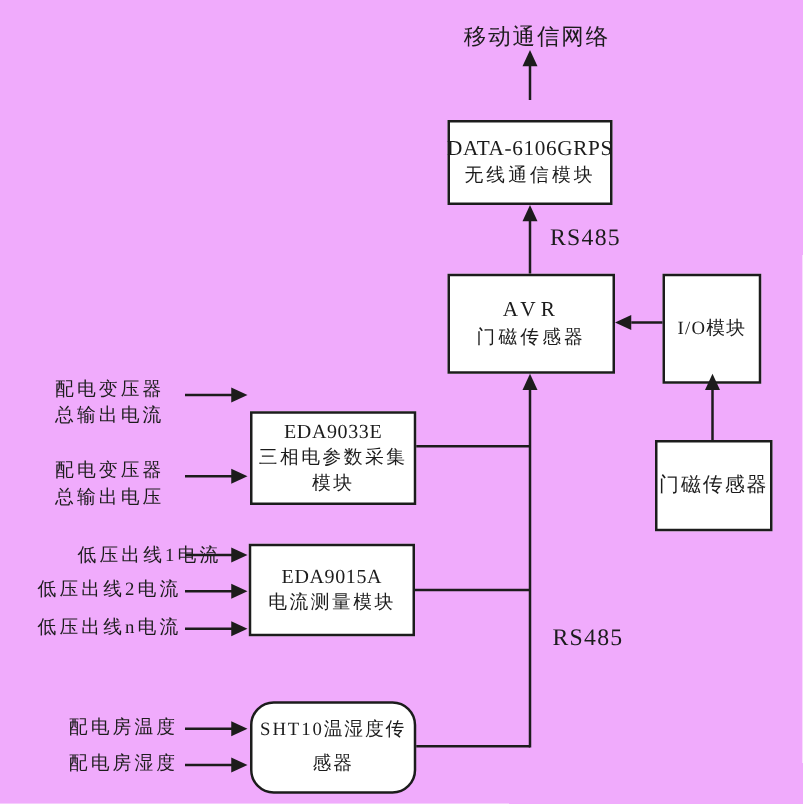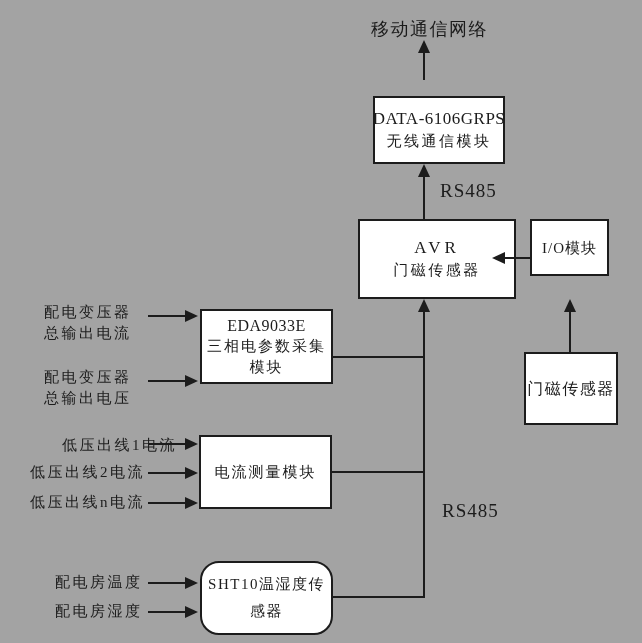--- a/index.html
+++ b/index.html
@@ -1,19 +1,19 @@
 <!DOCTYPE html>
 <html><head>
 <meta charset="utf-8">
 <style>
   html,body{margin:0;padding:0;background:#ffffff;}
   #canvas{
     position:relative;
     width:642px;height:643px;
-    background:#a3a3a3;
+    background:#f0abfc;
     font-family:"Liberation Serif","DejaVu Serif",serif;
     color:#1c1c1c;
     overflow:hidden;
   }
   .box{
     position:absolute;
     border:2px solid #1c1c1c;
     box-sizing:border-box;
     display:flex;
     flex-direction:column;
@@ -46,60 +46,61 @@
 </head>
 <body>
 
 <div id="canvas">
 
   <div class="lbl lbl-top" style="left:371px;top:17px;">移动通信网络</div>
 
   <div class="head-up" style="left:418px;top:40px;"></div>
   <div class="line" style="left:423px;top:52px;width:2px;height:28px;"></div>
 
-  <div class="box" style="left:358px;top:96px;width:132px;height:68px;margin-left:15px;">
+  <div class="box" style="left:358px;top:96px;width:132px;height:68px;">
     <span class="bline latin">DATA-6106GRPS</span>
     <span class="bline cn">无线通信模块</span>
   </div>
 
   <div class="head-up" style="left:418px;top:164px;"></div>
   <div class="line" style="left:423px;top:176px;width:2px;height:43px;"></div>
   <div class="lbl lbl-bus" style="left:440px;top:180px;">RS485</div>
 
-  <div class="box" style="left:358px;top:219px;width:158px;height:80px;">
+  <div class="box" style="left:358px;top:219px;width:134px;height:80px;">
     <span class="bline latin" style="letter-spacing:4px;">AVR</span>
     <span class="bline cn">门磁传感器</span>
   </div>
 
-  <div class="box" style="left:530px;top:219px;width:79px;height:57px;">
+  <div class="box" style="left:530px;top:219px;width:79px;height:88px;">
     <span class="bline cn" style="letter-spacing:1px;">I/O模块</span>
   </div>
 
   <div class="head-left" style="left:492px;top:252px;"></div>
   <div class="line" style="left:505px;top:257px;width:25px;height:2px;"></div>
 
   <div class="head-up" style="left:564px;top:299px;"></div>
   <div class="line" style="left:569px;top:311px;width:2px;height:41px;"></div>
 
   <div class="box" style="left:524px;top:352px;width:94px;height:73px;">
     <span class="bline cn" style="letter-spacing:1.5px;font-size:16px;">门磁传感器</span>
   </div>
 
   <div class="head-up" style="left:418px;top:299px;"></div>
   <div class="line" style="left:423px;top:311px;width:2px;height:287px;"></div>
   <div class="lbl lbl-bus" style="left:442px;top:500px;">RS485</div>
 
-  <div class="box" style="left:200px;top:309px;width:133px;height:75px;">
+  <div class="box" style="left:200px;top:329px;width:133px;height:75px;">
     <span class="bline latin-sm">EDA9033E</span>
     <span class="bline cn21">三相电参数采集</span>
     <span class="bline cn21">模块</span>
   </div>
   <div class="line" style="left:333px;top:356px;width:91px;height:2px;"></div>
 
   <div class="box" style="left:199px;top:435px;width:133px;height:74px;">
+    <span class="bline latin-sm">EDA9015A</span>
     <span class="bline cn21">电流测量模块</span>
   </div>
   <div class="line" style="left:332px;top:471px;width:92px;height:2px;"></div>
 
   <div class="box" style="left:200px;top:561px;width:133px;height:74px;border-radius:19px;">
     <span class="bline cn27">SHT10温湿度传</span>
     <span class="bline cn27">感器</span>
   </div>
   <div class="line" style="left:333px;top:596px;width:91px;height:2px;"></div>
 

